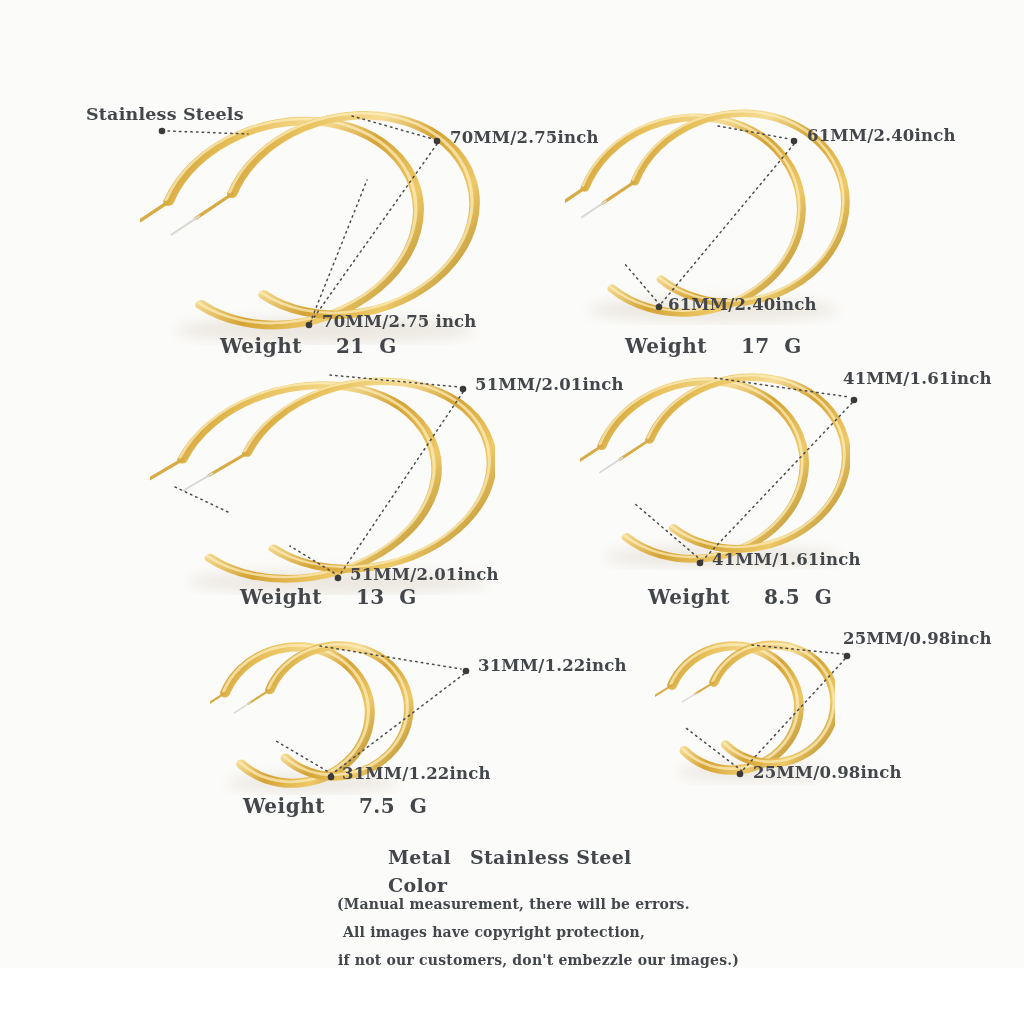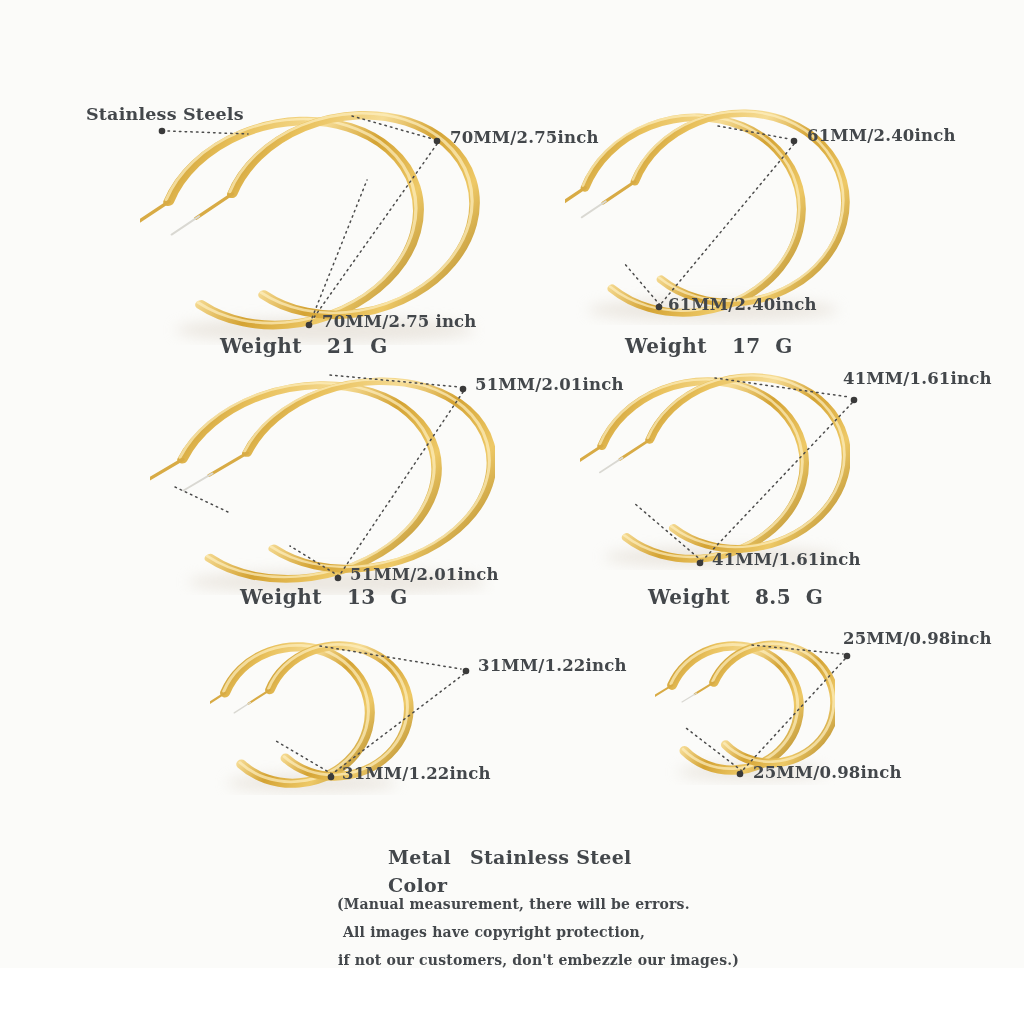--- a/index.html
+++ b/index.html
@@ -7,21 +7,21 @@
     position:relative;width:1024px;height:968px;overflow:hidden;
     background:#fbfbf9;
     font-family:"DejaVu Serif","Liberation Serif",serif;
     font-weight:700;color:#43474b;
   }
   .pair{position:absolute;}
   #leaders{position:absolute;left:0;top:0;z-index:5;pointer-events:none;}
   .lbl{position:absolute;font-size:16.5px;letter-spacing:.2px;white-space:nowrap;z-index:6;}
   .material{font-size:17.5px;}
   .weight{position:absolute;font-size:20px;white-space:nowrap;z-index:6;letter-spacing:.5px;}
-  .weight .wv{margin-left:25px;word-spacing:7px;}
+  .weight .wv{margin-left:34px;word-spacing:7px;}
   .spec{position:absolute;font-size:19px;white-space:nowrap;z-index:6;letter-spacing:.3px;margin-top:20px;}
   .disc{position:absolute;font-size:14px;white-space:nowrap;z-index:6;letter-spacing:.2px;margin-top:12px;}
   #golddefs{position:absolute;width:0;height:0;left:0;top:0;}
 </style>
 </head>
 <body>
 
 <div class="canvas">
 
   <svg id="golddefs" aria-hidden="true">
@@ -185,20 +185,23 @@
   </div>
 
   <div class="lbl" style="left:843px;top:369px">41MM/1.61inch</div>
   <div class="lbl" style="left:712px;top:550px">41MM/1.61inch</div>
   <div class="weight" style="left:648px;top:585px">
     <span>Weight</span><span class="wv">8.5 G</span>
   </div>
 
   <div class="lbl" style="left:478px;top:656px">31MM/1.22inch</div>
   <div class="lbl" style="left:342px;top:764px">31MM/1.22inch</div>
+  <div class="weight" style="left:243px;top:794px">
+    <span>Weight</span><span class="wv">7.5 G</span>
+  </div>
 
   <div class="lbl" style="left:843px;top:629px">25MM/0.98inch</div>
   <div class="lbl" style="left:753px;top:763px">25MM/0.98inch</div>
 
   <div class="spec" style="left:388px;top:826px">Metal</div>
   <div class="spec" style="left:470px;top:826px">Stainless Steel</div>
   <div class="spec" style="left:388px;top:854px">Color</div>
 
   <div class="disc" style="left:337px;top:884px">(Manual measurement, there will be errors.</div>
   <div class="disc" style="left:338px;top:940px">if not our customers, don't embezzle our images.)</div>

